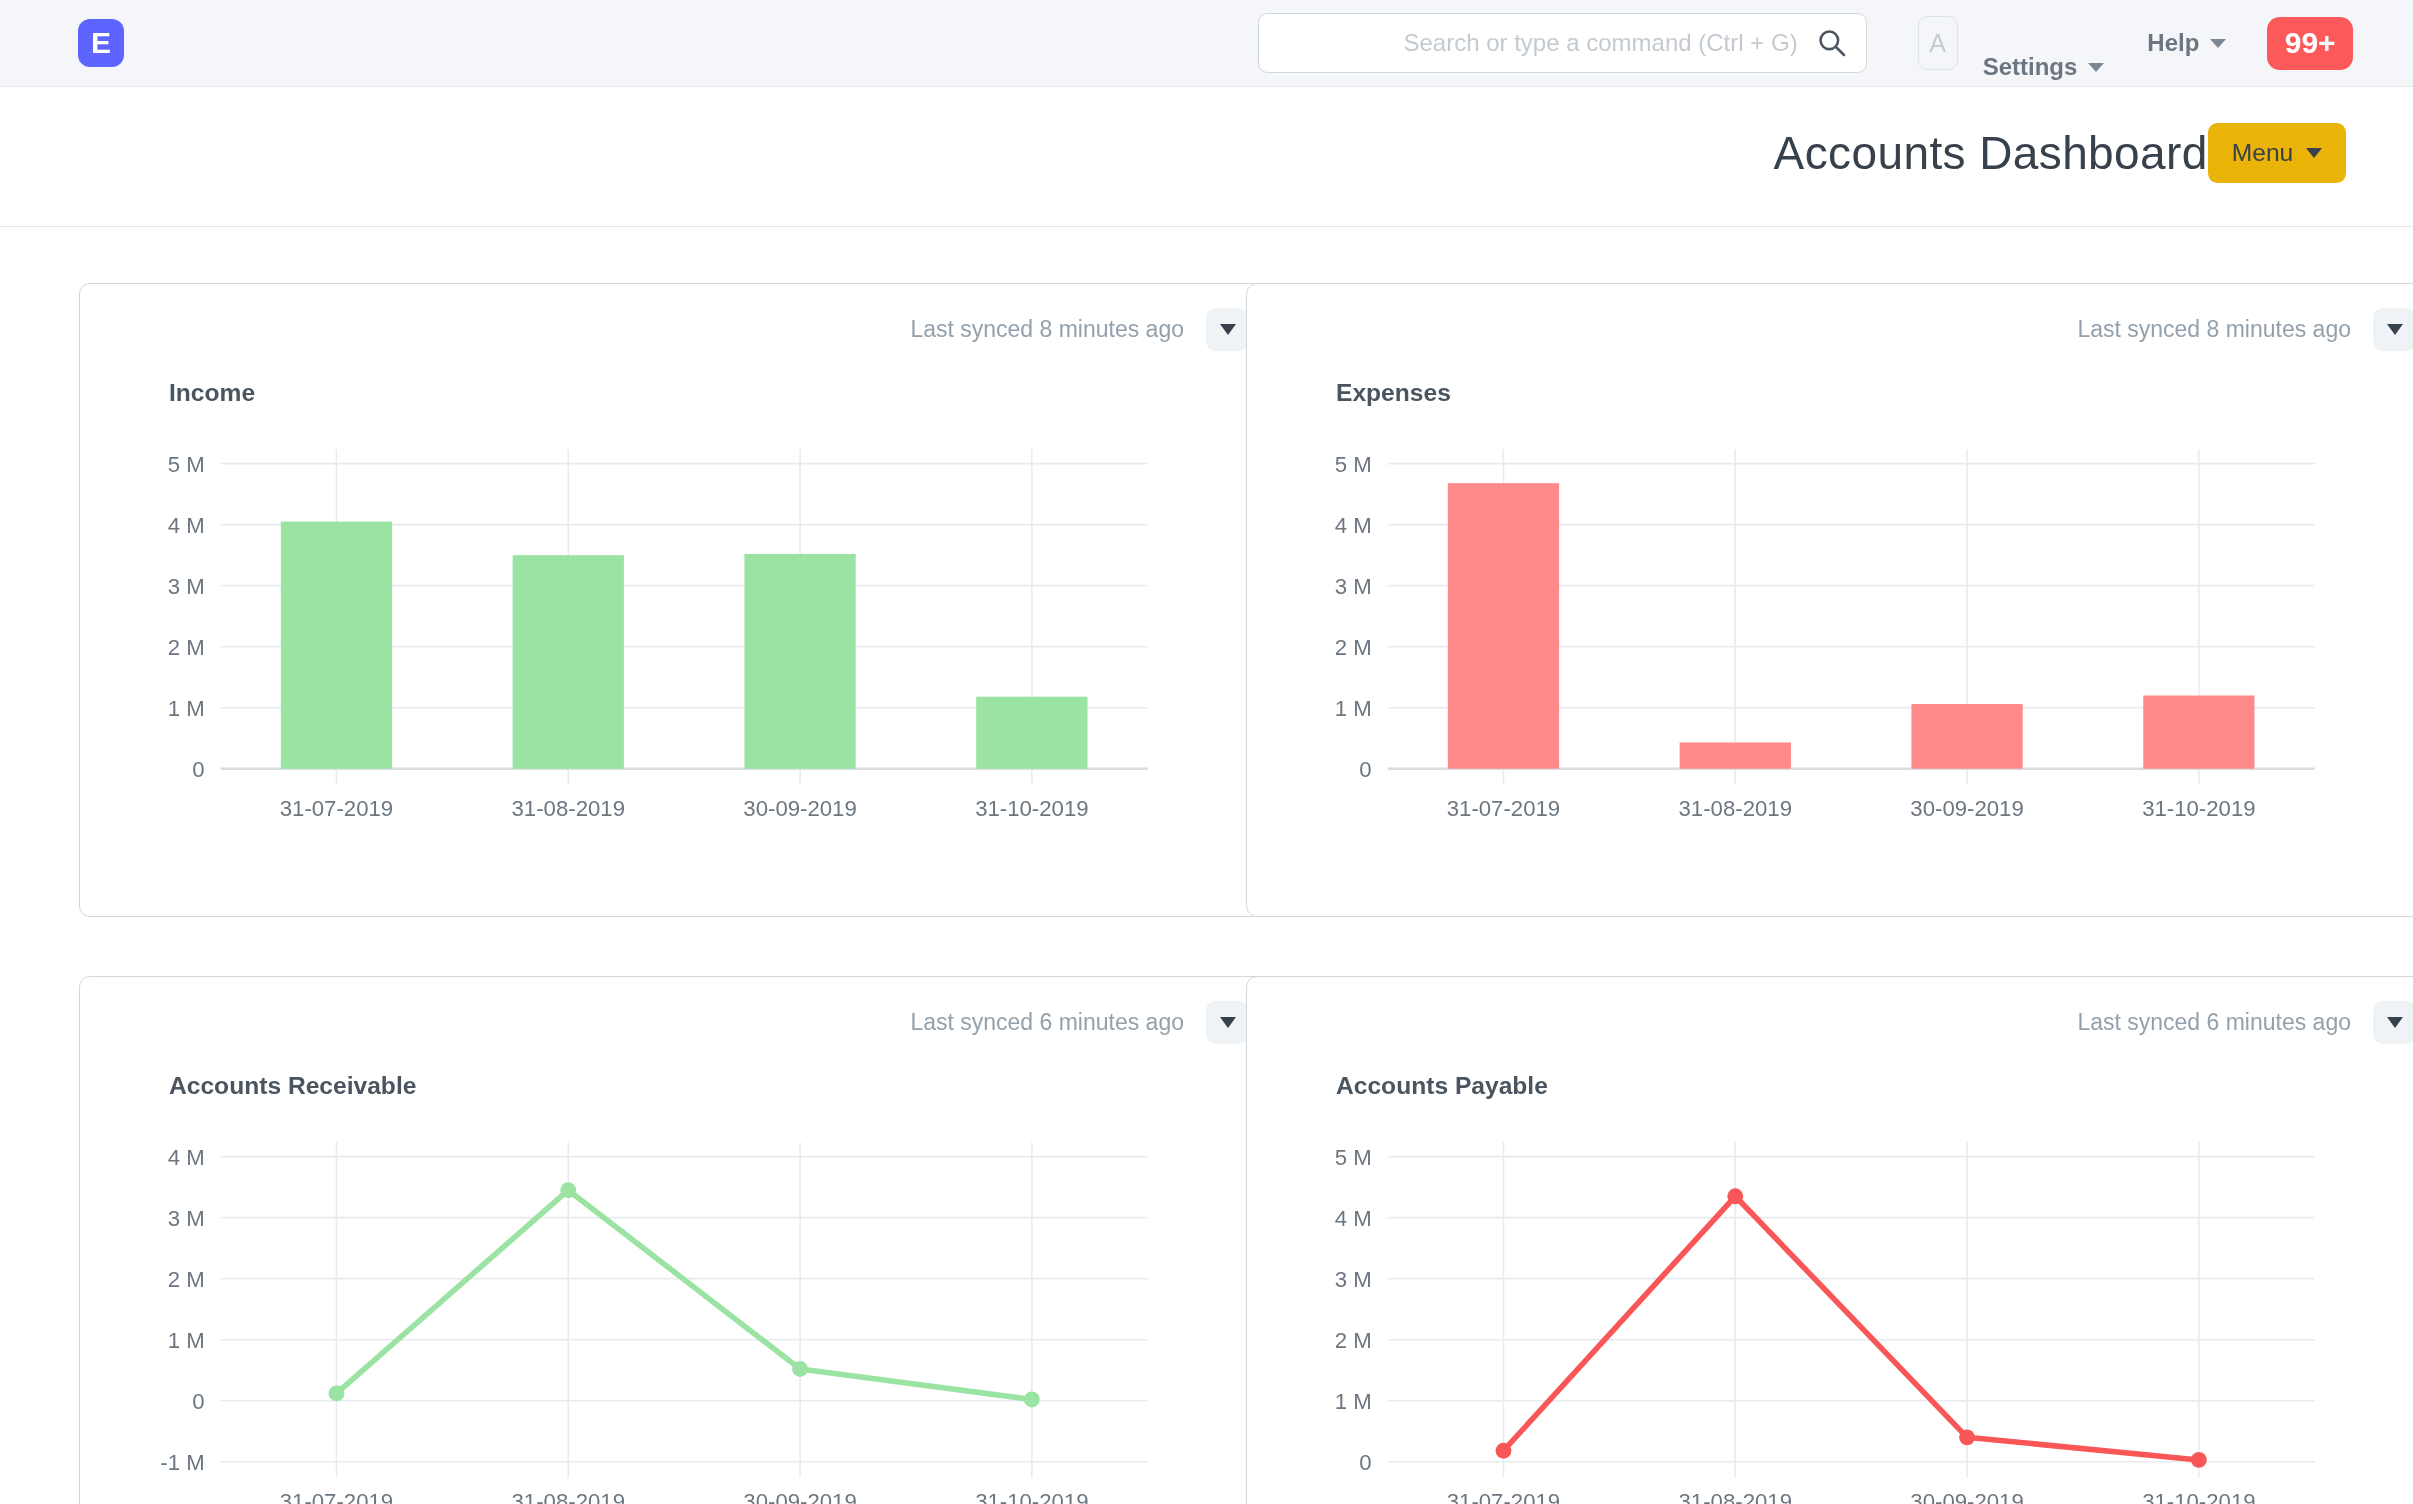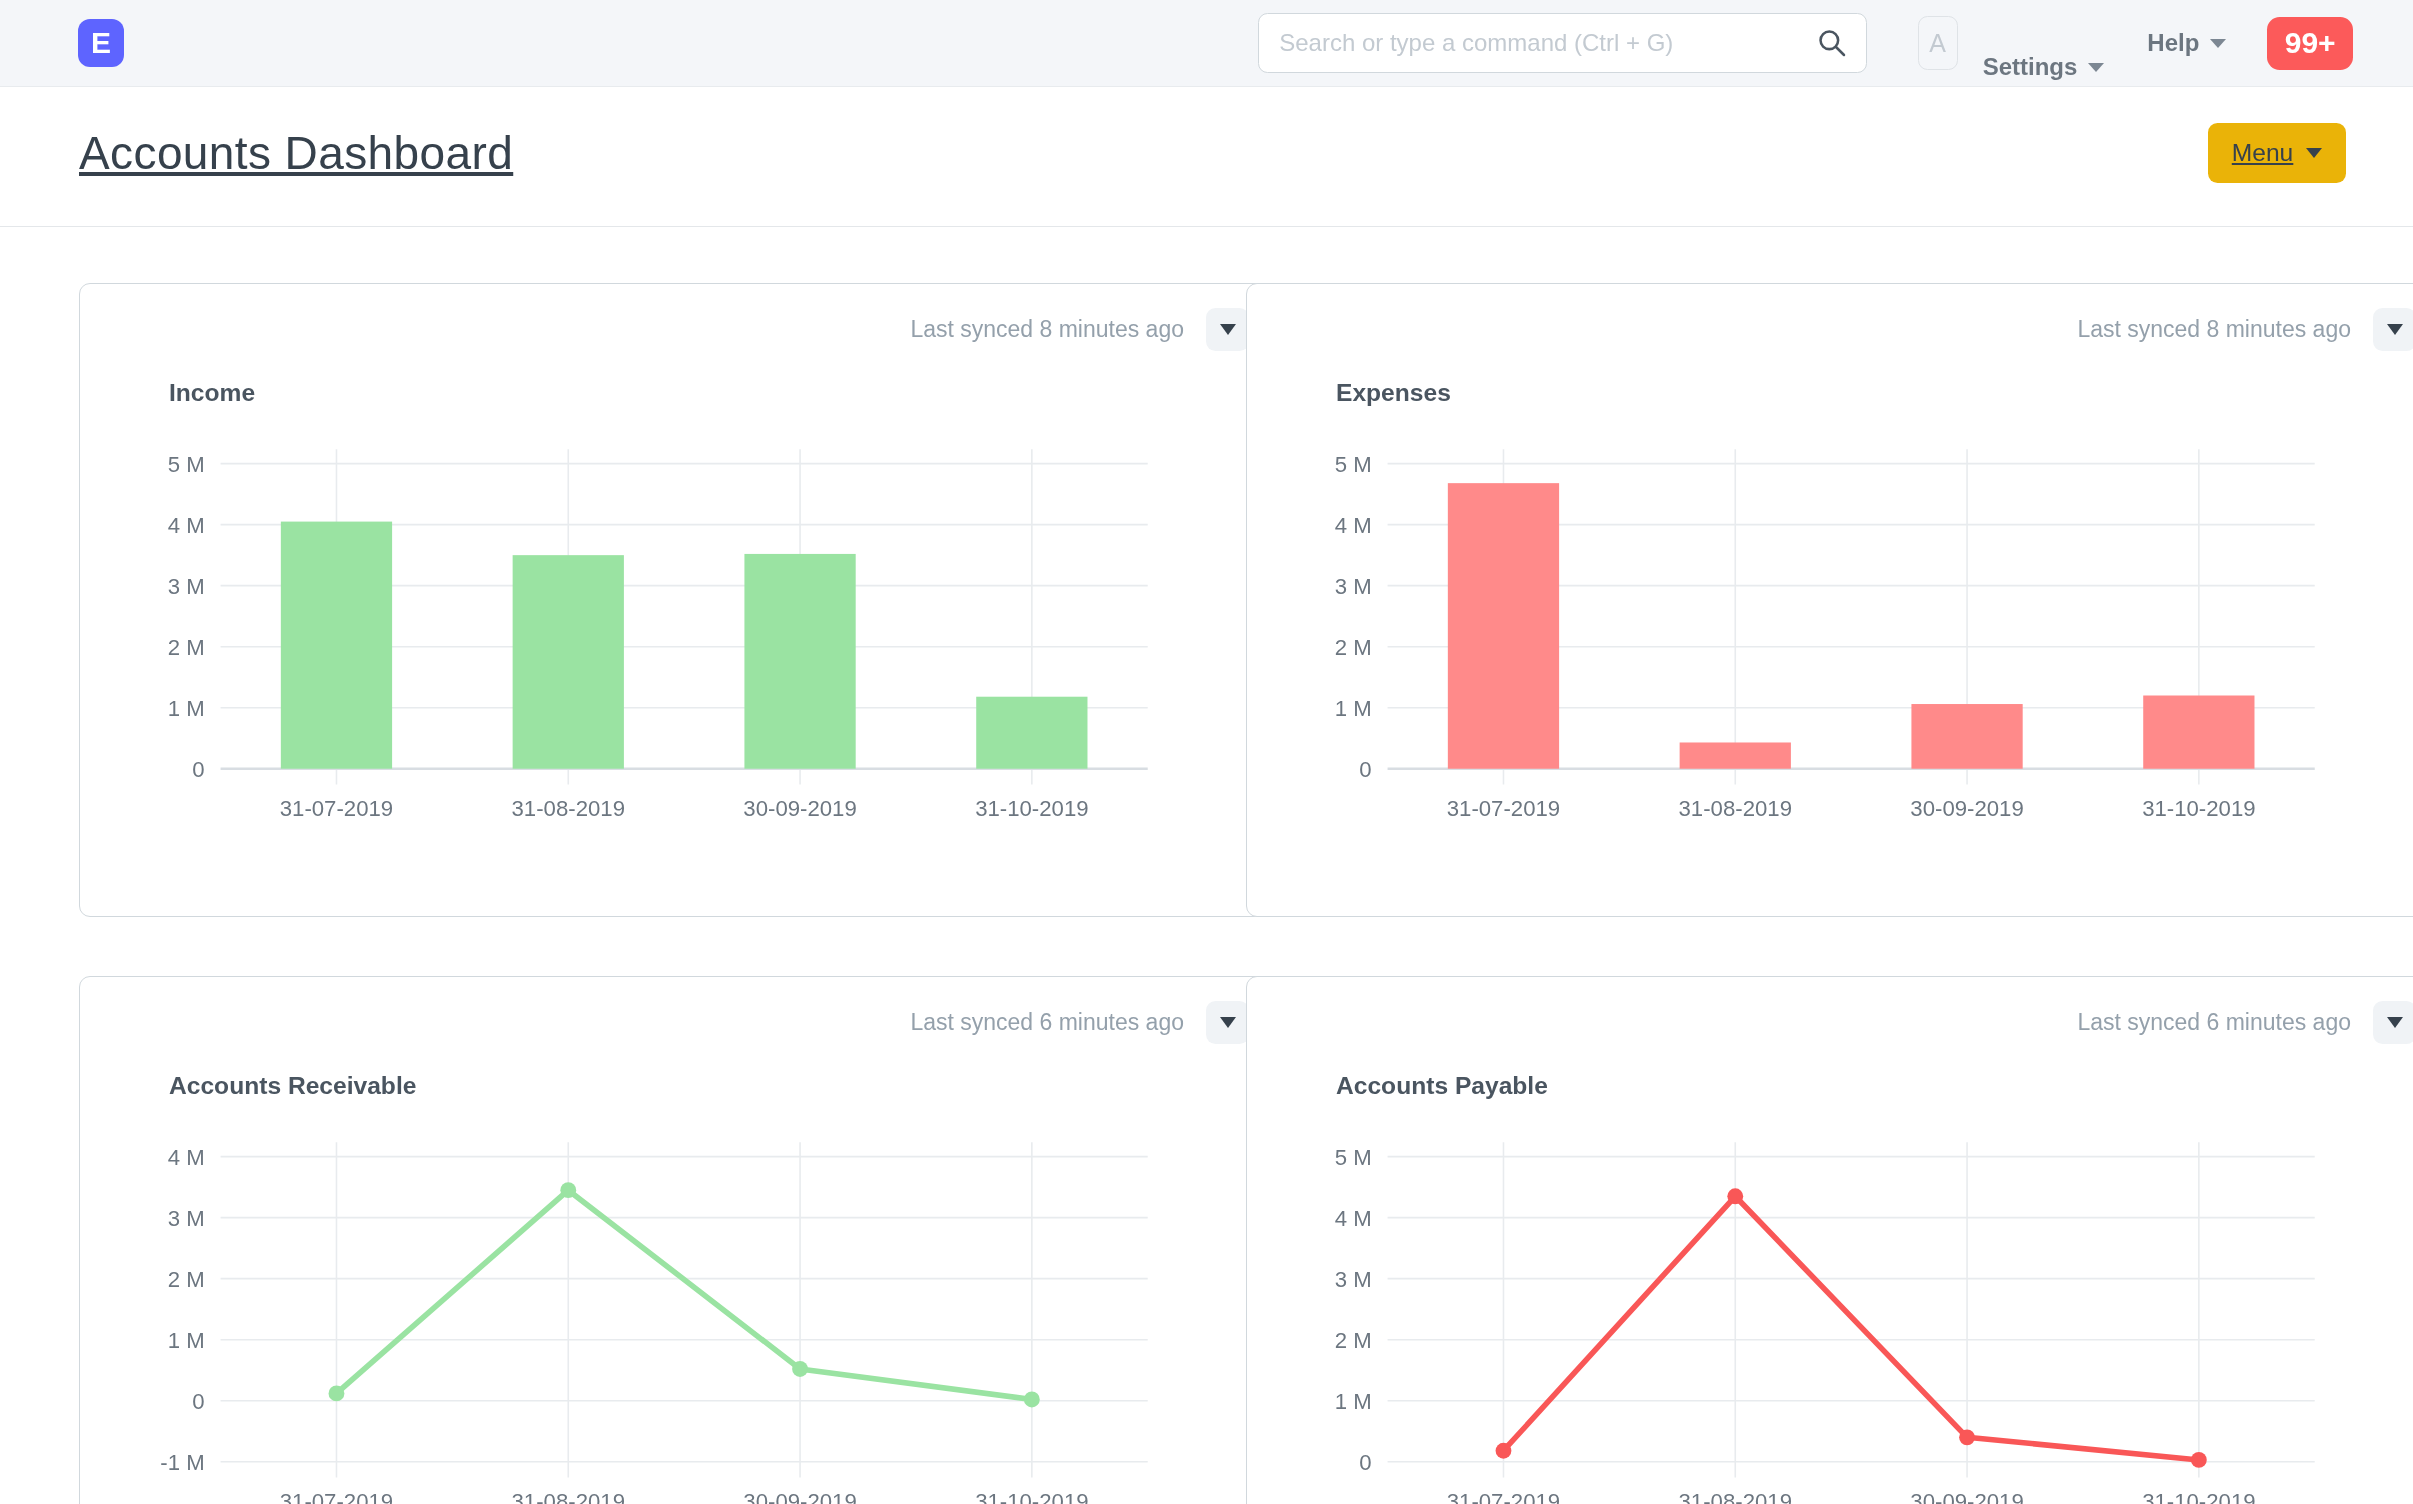--- a/index.html
+++ b/index.html
@@ -9,40 +9,40 @@
   
   .navbar { height:87px; background:#f4f6f9; border-bottom:1.6px solid #e8ebee;
             display:flex; align-items:center; padding:0 60px 0 78px; }
   .logo { width:46px; height:48px; background:#5e64ff; border-radius:12px;
           display:flex; align-items:center; justify-content:center;
           color:#ffffff; font-size:30px; font-weight:700; cursor:pointer; }
   .search-wrap { position:relative; margin-left:auto; width:609px; }
   .search-input { width:609px; height:60px; background:#ffffff;
                   border:1.6px solid #d1d8dd; border-radius:9.5px;
                   padding:0 68px 0 20.6px; font-size:24px; color:#36414c;
-                  font-family:inherit; outline:none; }
+                  font-family:inherit; outline:none;text-align:right; }
   .search-input::placeholder { color:#c3cad1; }
   .search-icon { position:absolute; right:19px; top:14.3px; width:32px; height:32px; }
   .nav-right { display:flex; align-items:center; margin-left:51px; }
   .avatar { width:40px; height:54px; border:1.6px solid #dfe3e7; border-radius:9.5px;
             display:flex; align-items:center; justify-content:center;
             color:#c3cad1; font-size:25px; font-weight:400; background:transparent; cursor:pointer; }
   .nav-link { display:flex; align-items:center; gap:11px; color:#6c7680;
               font-size:24px; font-weight:700; cursor:pointer; }
   .nav-link.settings { margin-left:25px;margin-top:48px; }
   .nav-link.help { margin-left:43px; }
   .caret { width:0; height:0; border-left:8px solid transparent;
            border-right:8px solid transparent; border-top:9.5px solid #7c8793; }
   .badge { margin-left:41px; background:#fc5a5a; color:#ffffff; font-size:30px;
            font-weight:700; padding:9.5px 17.4px; border-radius:12.7px; cursor:pointer; }
 
   
   .page-header { background:#ffffff; height:140px; border-bottom:1.6px solid #e4e7ea;
-                 display:flex; align-items:center; justify-content:space-between;
-                 padding:0 67px 8px 79px;text-decoration:underline; }
+                 display:flex; align-items:center; justify-content:flex-end;
+                 padding:0 67px 8px 79px; }
   .page-title { font-size:46px; font-weight:500; color:#36414c; letter-spacing:0.4px; }
   .menu-btn { background:#eab308; border:none; border-radius:9.5px; cursor:pointer;
               display:flex; align-items:center; gap:12.7px; padding:16px 24px;
               font-size:24.6px; color:#36414c; font-family:inherit; }
   .menu-btn .caret { border-top-color:#36414c; border-left-width:8.7px; border-right-width:8.7px; border-top-width:10.3px; }
 
   
   .main { padding:56px 63px 0 79px; }
   .grid { display:grid; grid-template-columns:1104px 1104px; column-gap:63px; row-gap:59px; }
   .card { width:1216px; height:634px; background:#ffffff; border:1.6px solid #d1d8dd;

